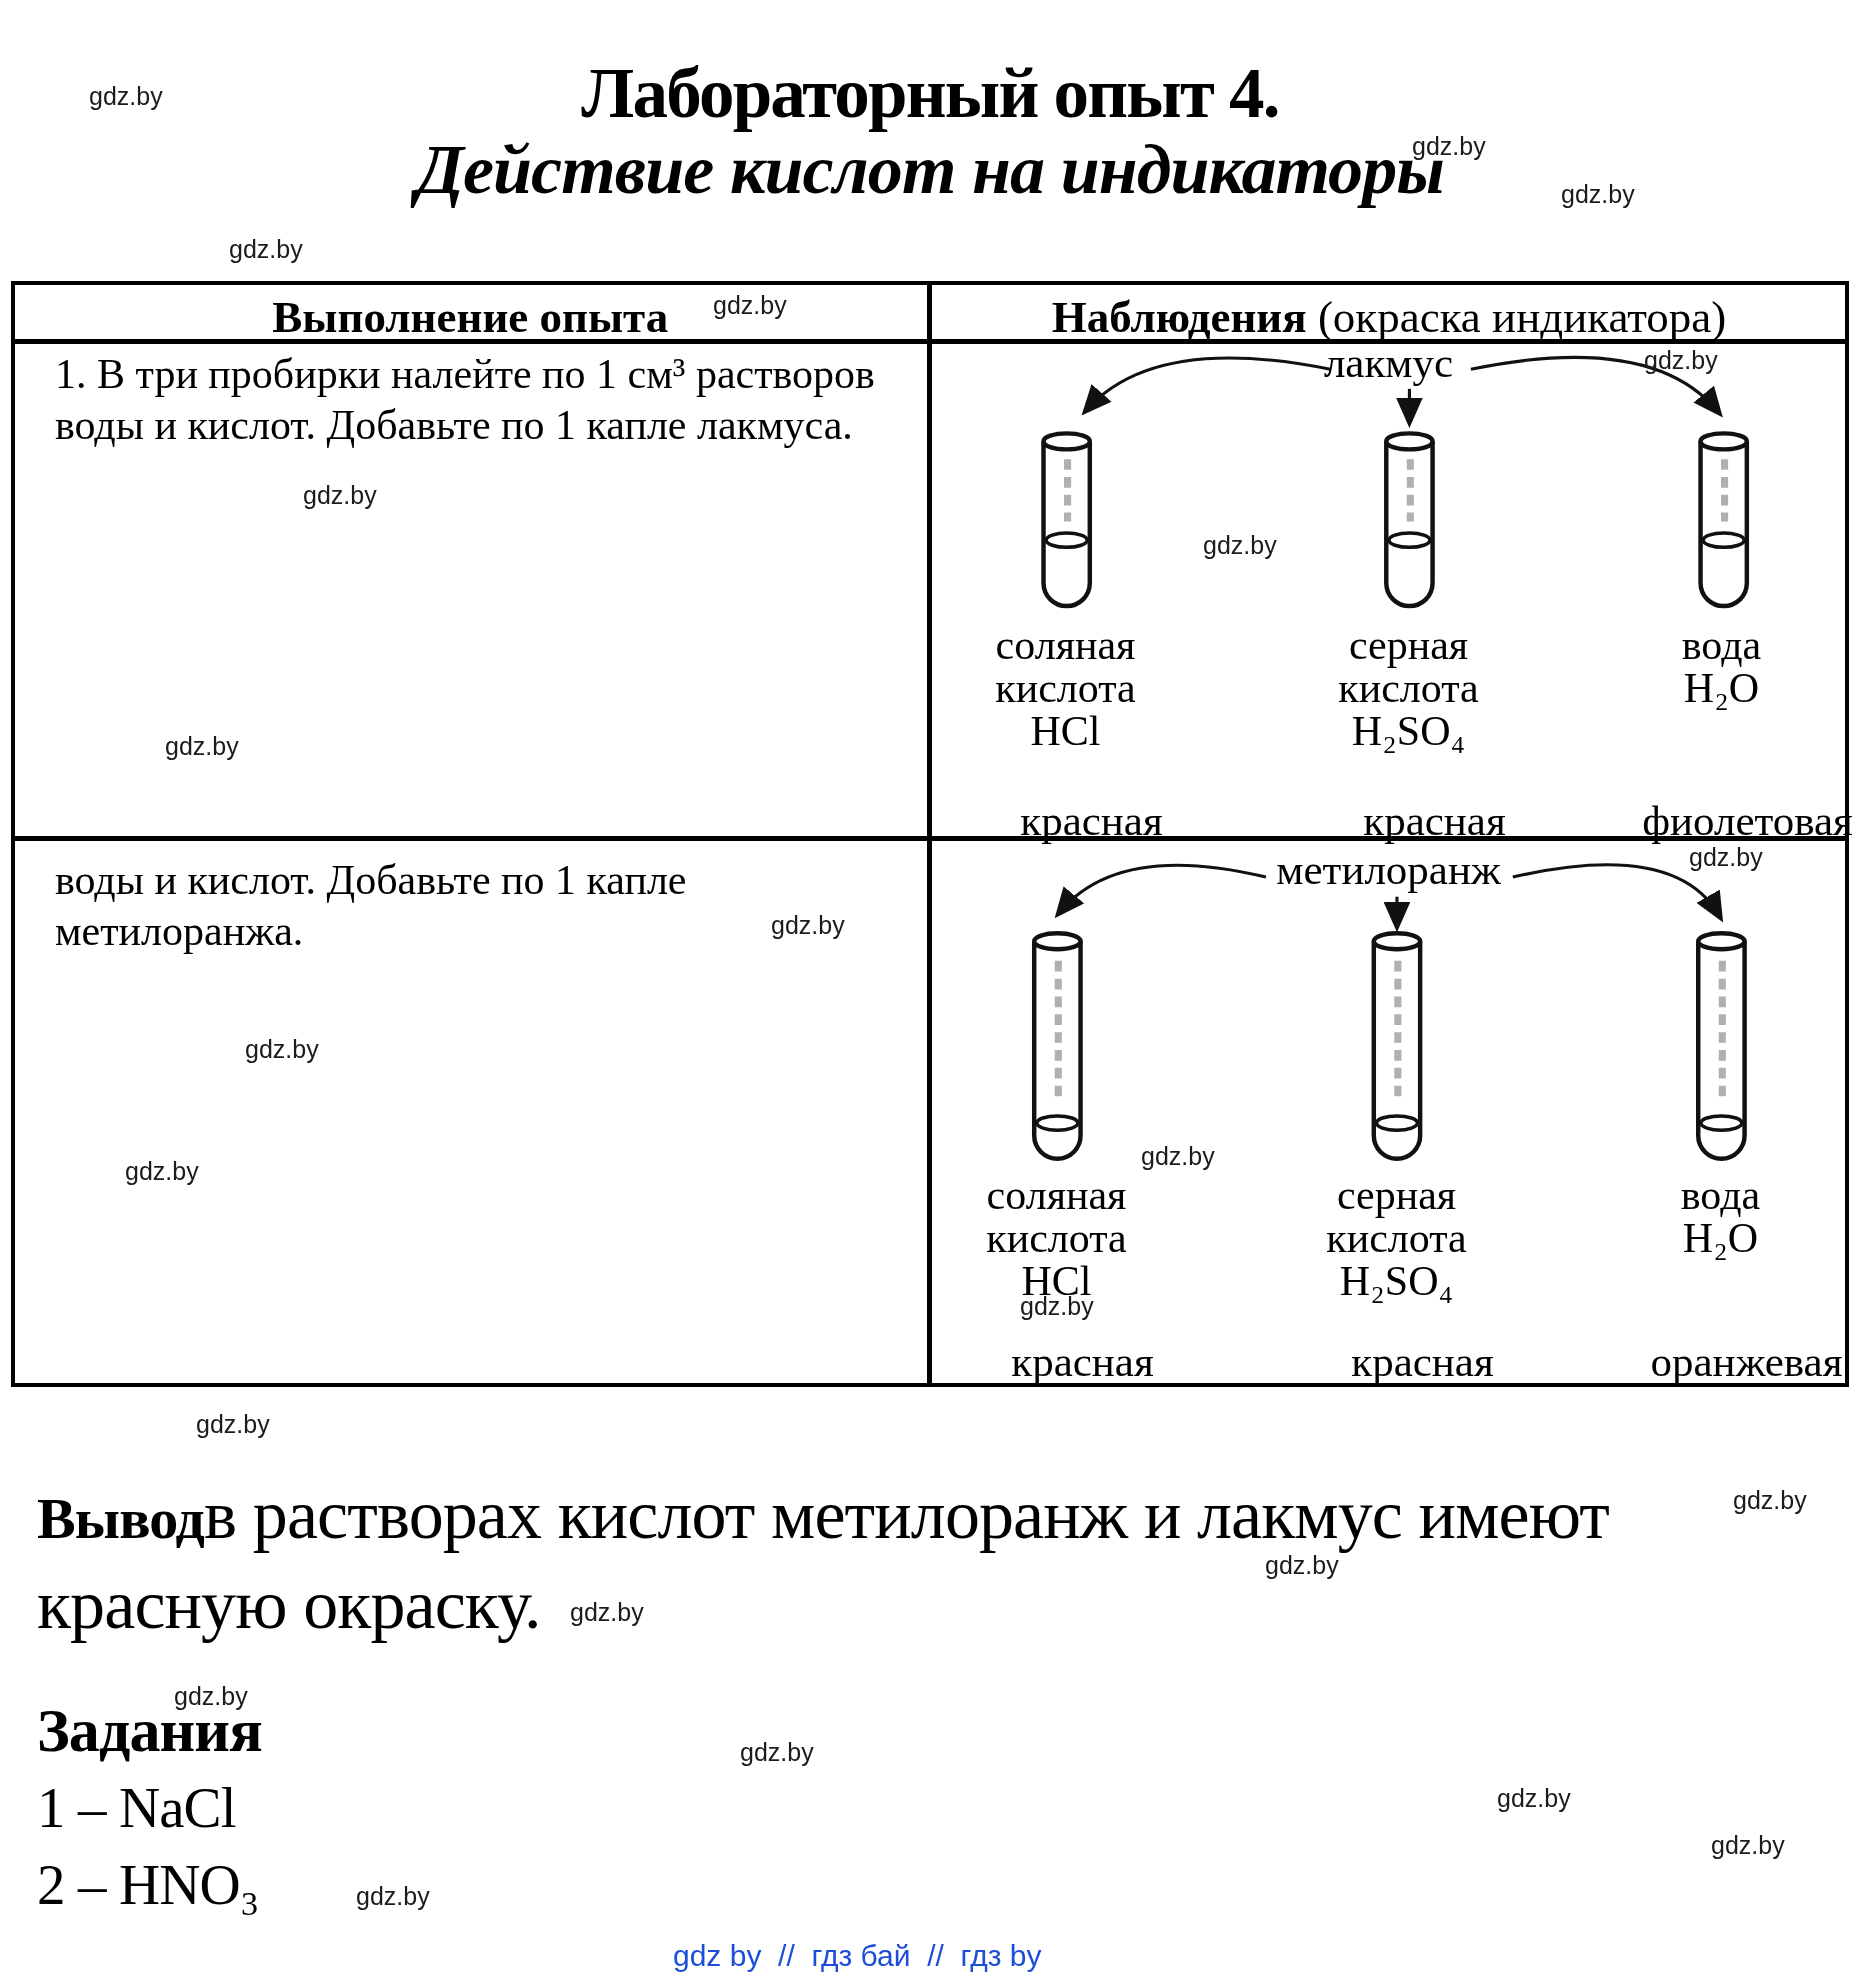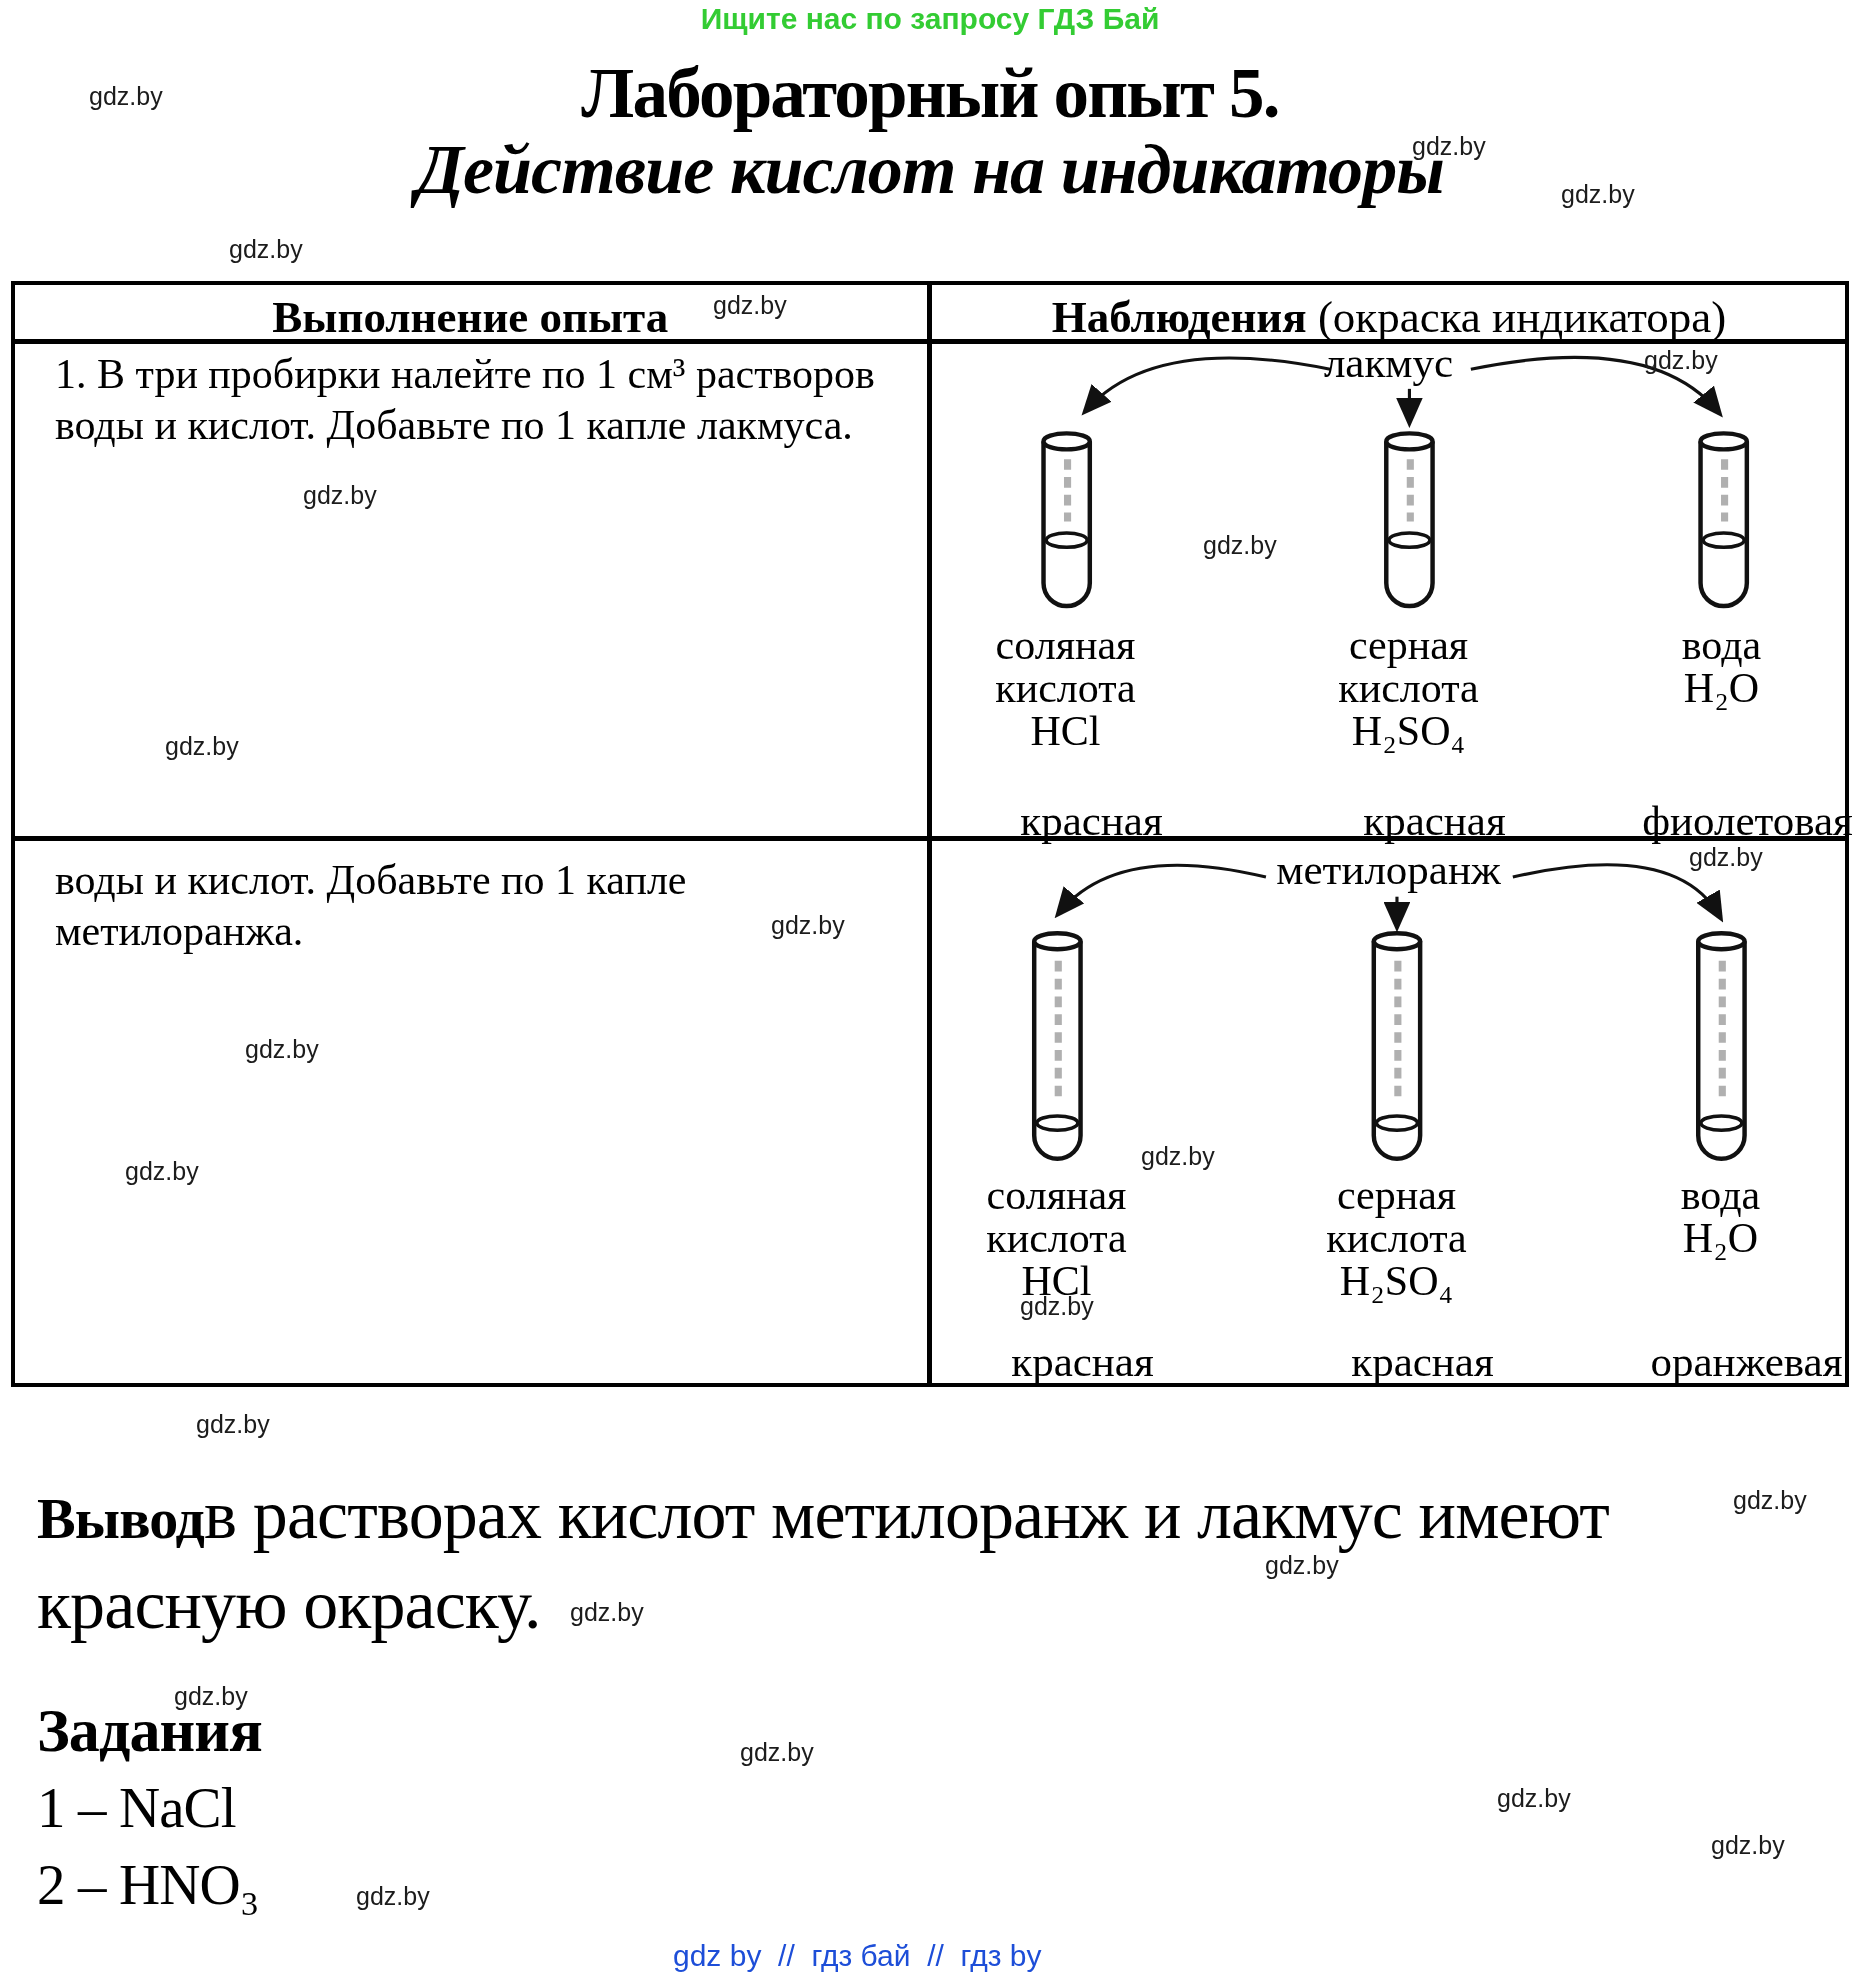--- a/index.html
+++ b/index.html
@@ -81,23 +81,22 @@
     font-family:"Liberation Sans","DejaVu Sans",sans-serif;
     font-size:30px;color:#4e2183;white-space:pre;
   }
   svg{position:absolute;overflow:visible;}
 </style>
 </head>
 <body>
 
 <div class="page">
 
-  <div class="abs banner" style="color: rgb(51, 204, 51);">Ищите нас по запросу ГДЗ Бай</div>
-
-  <div class="abs title">Лабораторный опыт 5.</div>
+
+  <div class="abs title">Лабораторный опыт 4.</div>
   <div class="abs subtitle">Действие кислот на индикаторы</div>
 
   <div class="abs tframe"></div>
   <div class="abs vrule"></div>
   <div class="abs hrule h1"></div>
   <div class="abs hrule h2"></div>
 
   <div class="th" style="left:14.3px;top:292px;width:912px;">
     <b>Выполнение опыта</b>
   </div>

